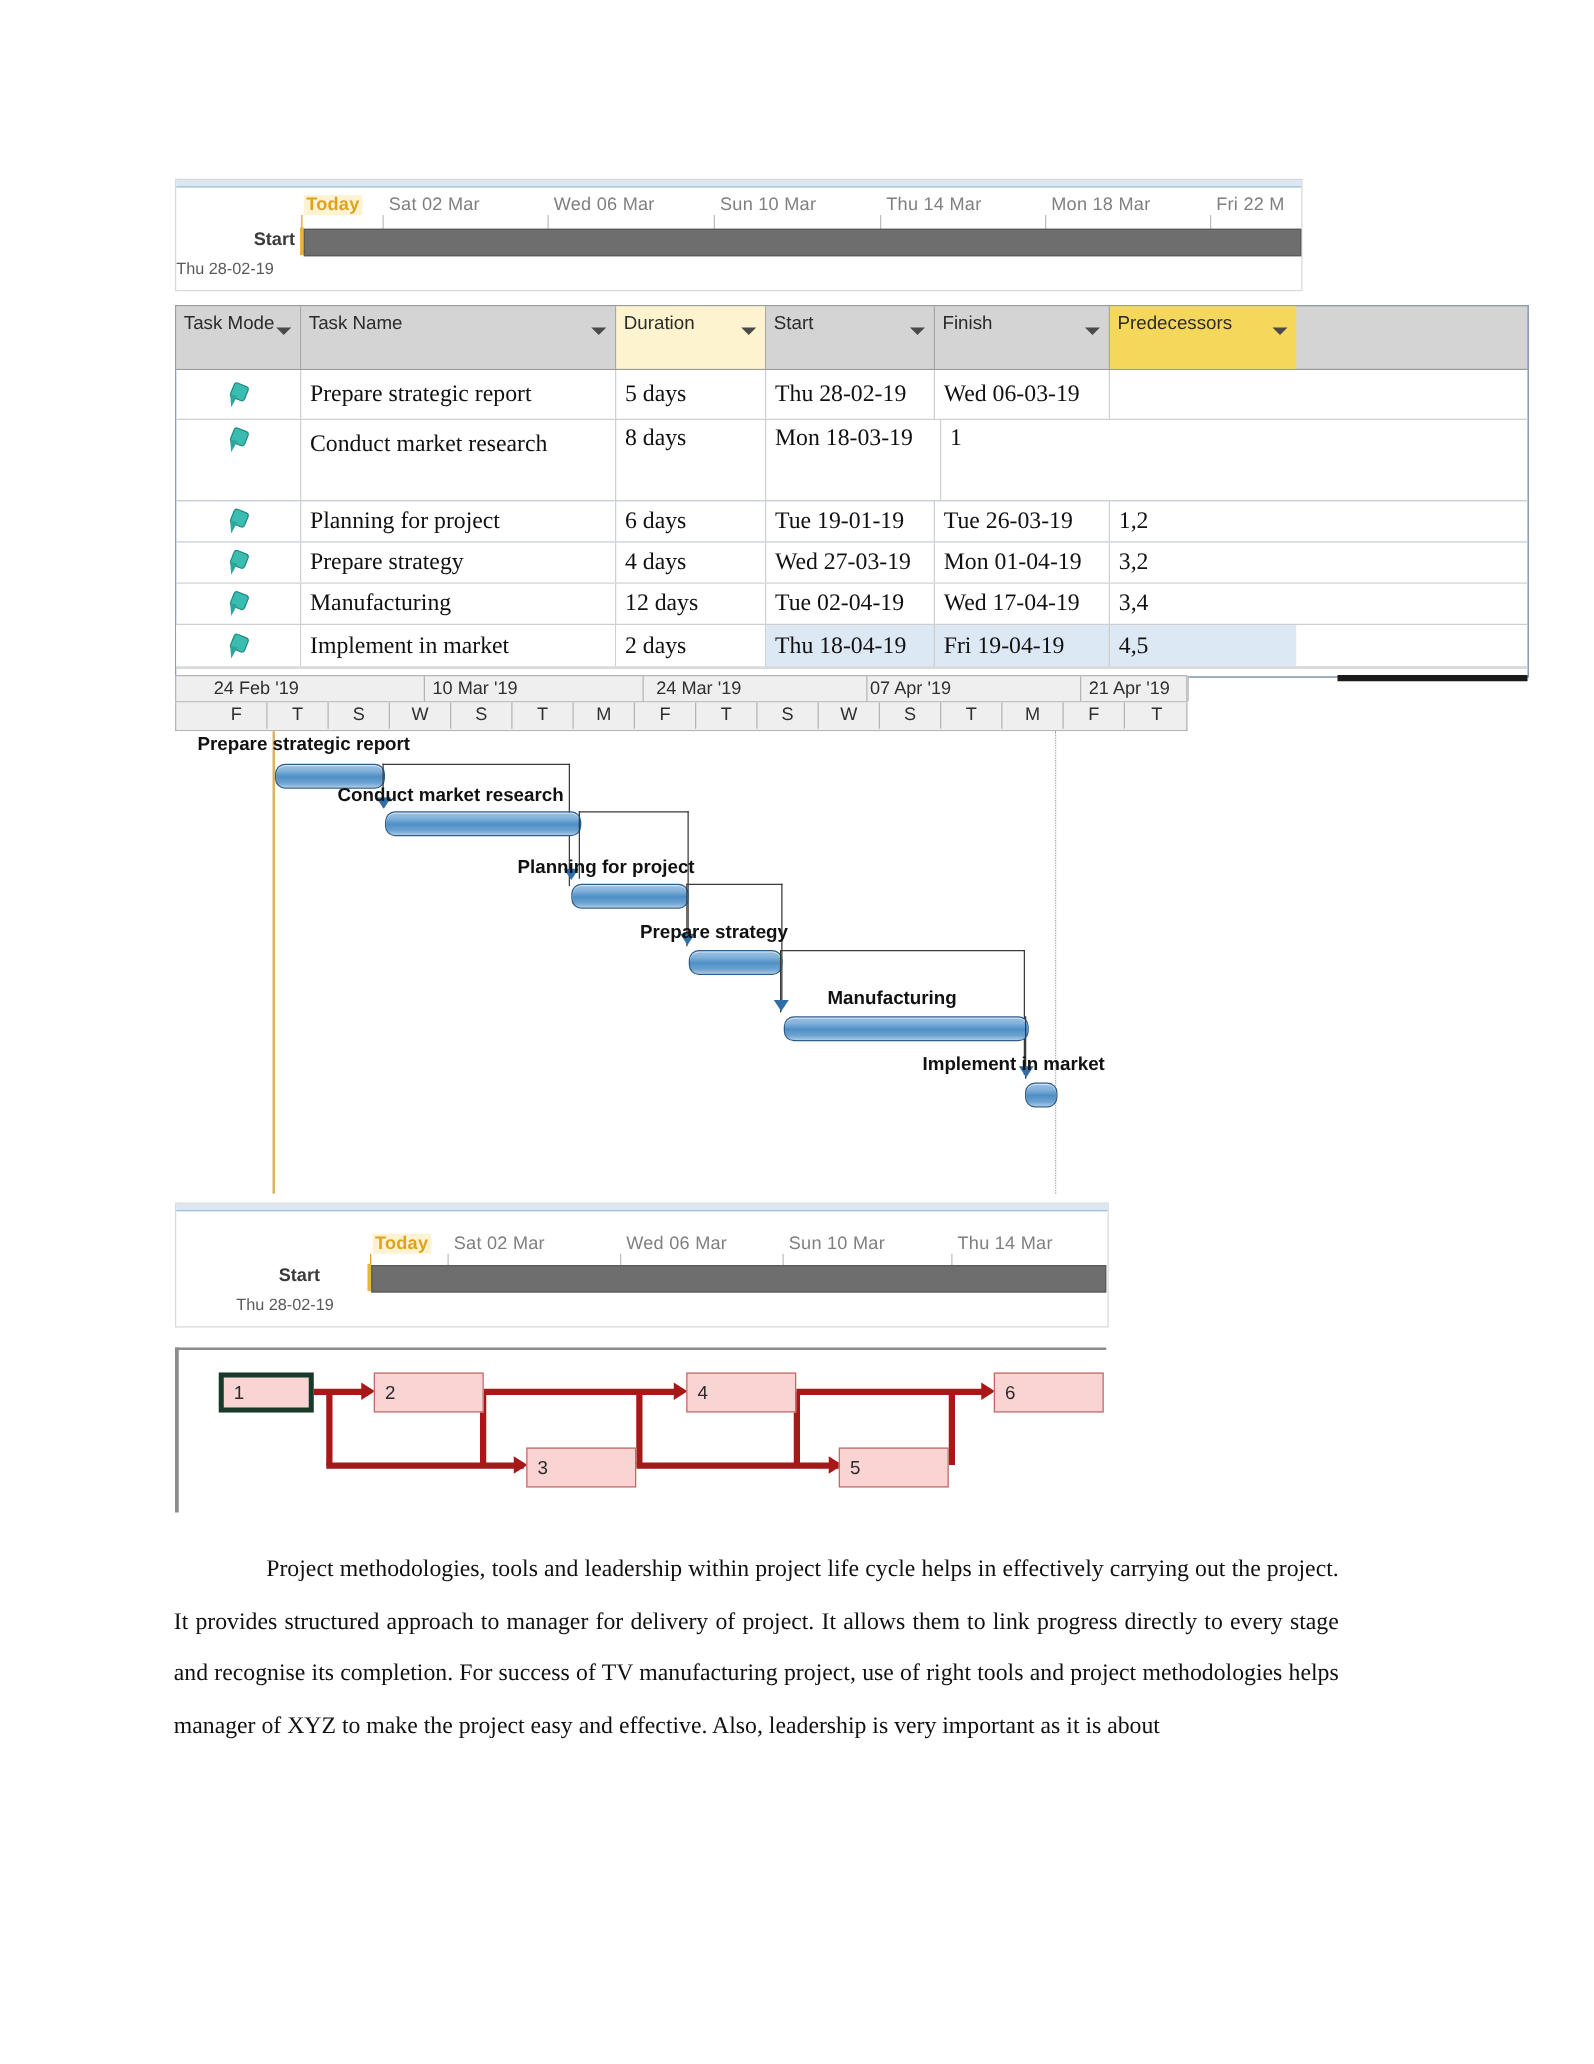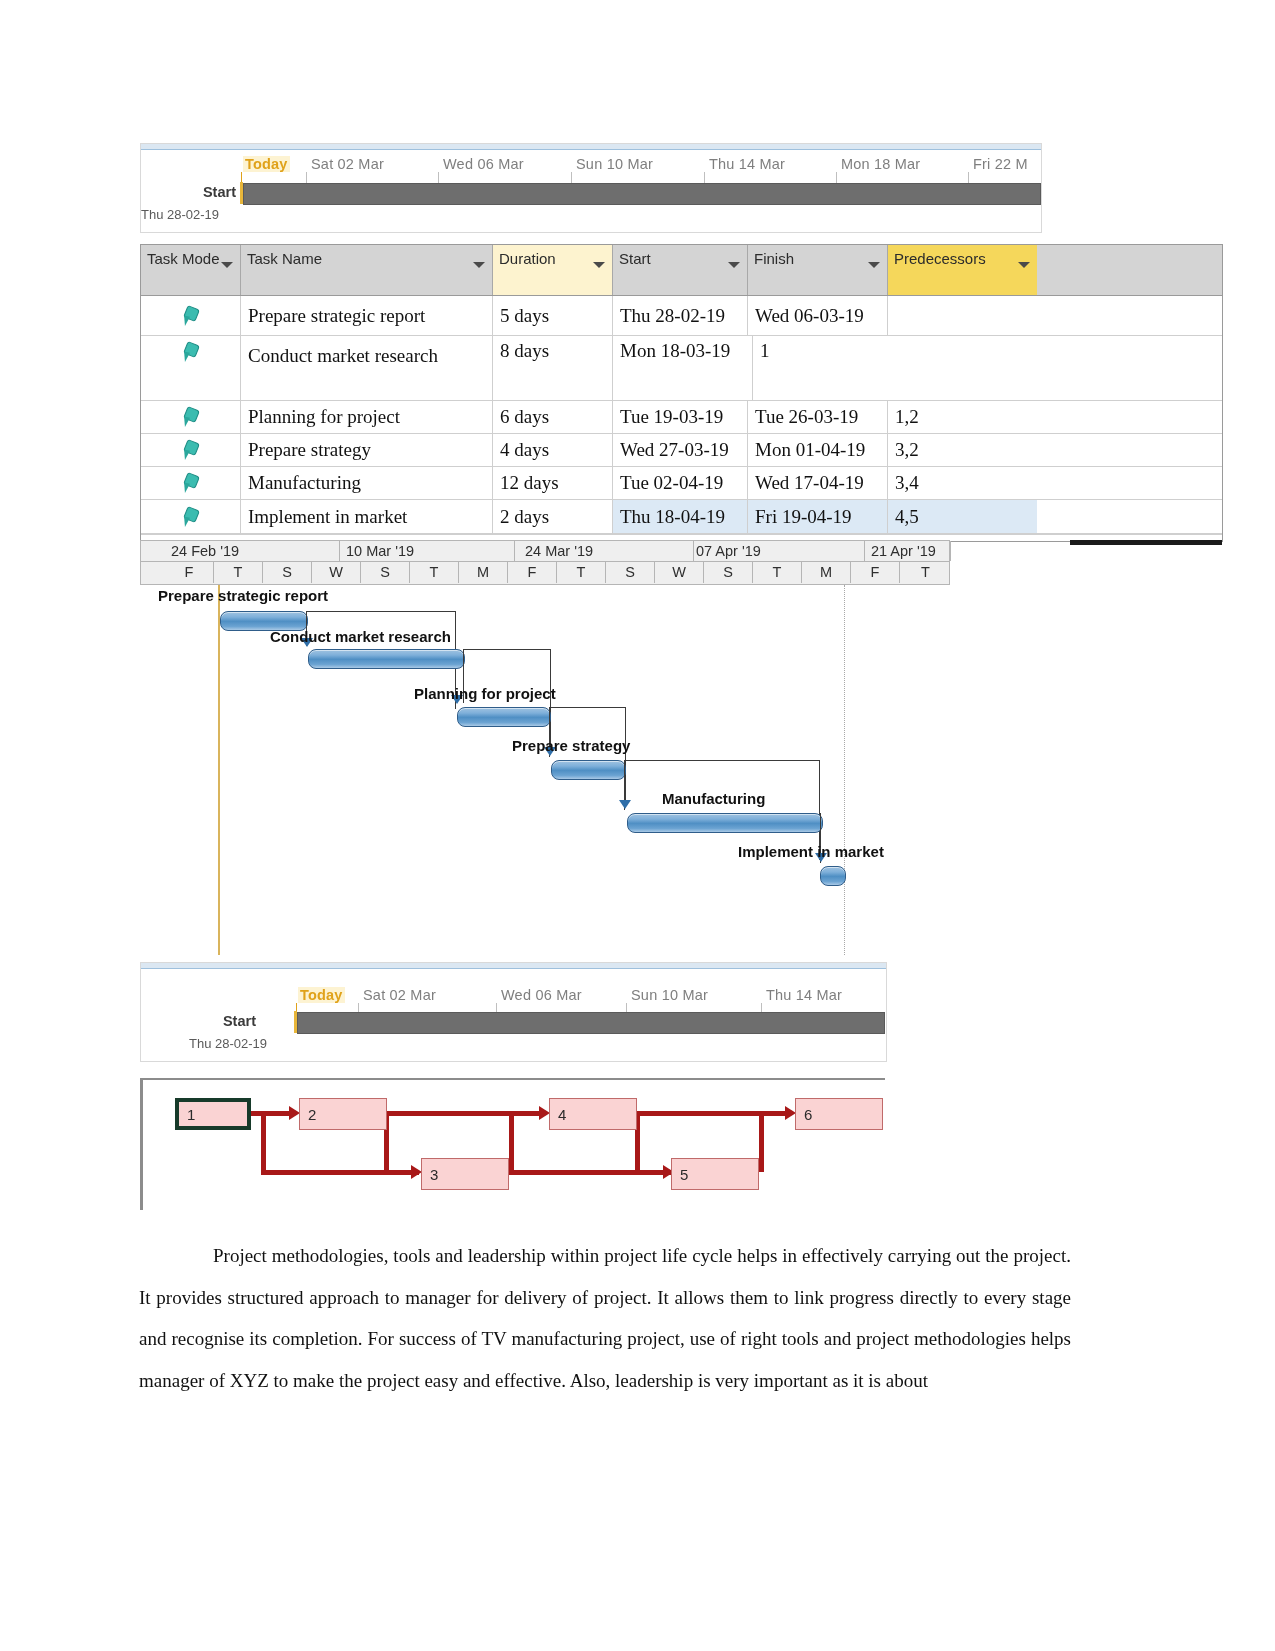--- a/index.html
+++ b/index.html
@@ -164,21 +164,21 @@
 
   <div class="row" style="height:32px;">
     <div class="cell c0">
         <span class="pin">
           <span class="head"></span>
           <span class="pt"></span>
         </span>
       </div>
     <div class="cell c1">Planning for project</div>
     <div class="cell c2">6 days</div>
-    <div class="cell c3">Tue 19-03-19</div>
+    <div class="cell c3">Tue 19-01-19</div>
     <div class="cell c4">Tue 26-03-19</div>
     <div class="cell c5">1,2</div>
   </div>
 
   <div class="row" style="height:32px;">
     <div class="cell c0">
         <span class="pin">
           <span class="head"></span>
           <span class="pt"></span>
         </span>

